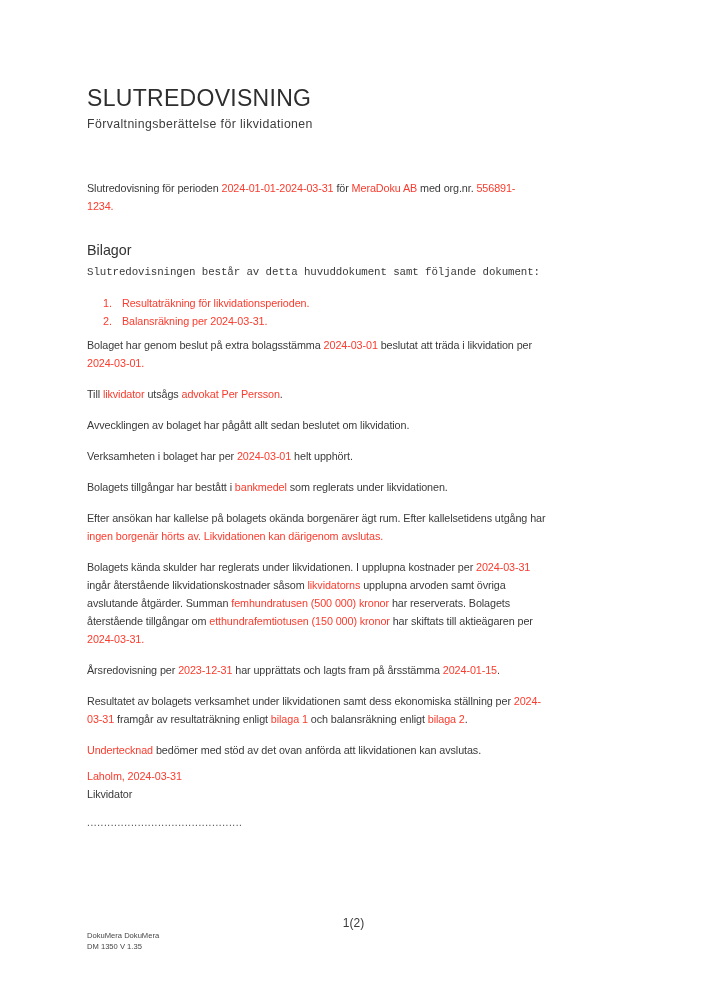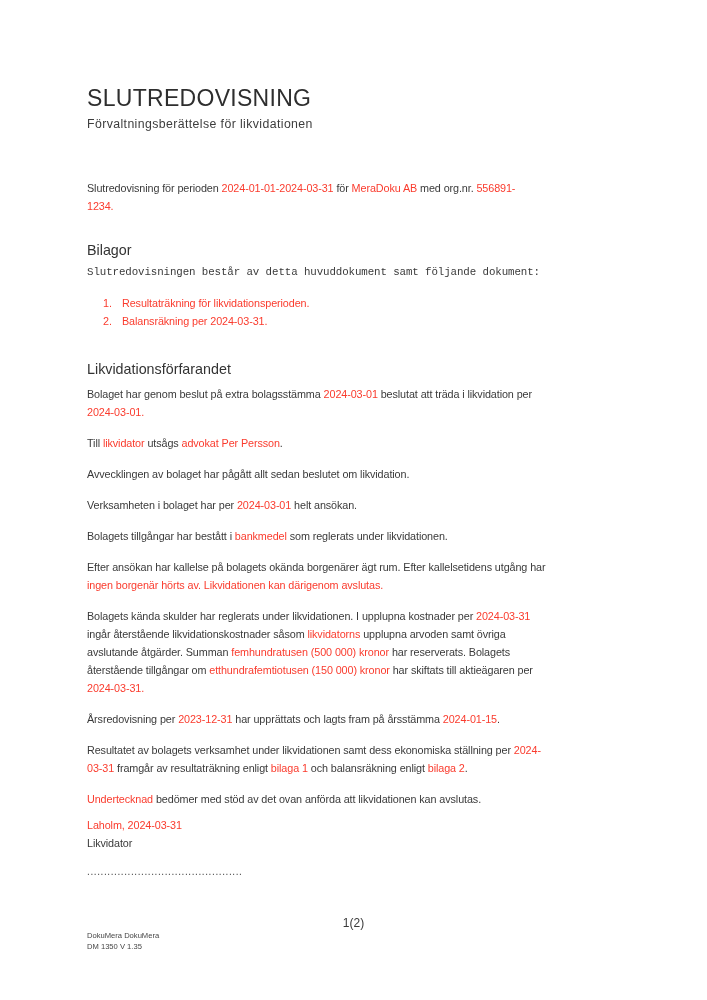--- a/index.html
+++ b/index.html
@@ -111,26 +111,25 @@
         <div class="li-row">
           <span class="li-num red">1.</span>
           <span class="red">Resultaträkning för likvidationsperioden.</span>
         </div>
         <div class="li-row">
           <span class="li-num red">2.</span>
           <span class="red">Balansräkning per 2024-03-31.</span>
         </div>
       </div>
 
-    <h2 class="h2" id="h-forf">Likvidationsförfarandet</h2>
 
     <p class="para" id="p0"><span>Bolaget har genom beslut på extra bolagsstämma </span><span class="red">2024-03-01</span><span> beslutat att träda i likvidation per</span><br><span class="red">2024-03-01.</span></p>
     <p class="para"><span>Till </span><span class="red">likvidator</span><span> utsågs </span><span class="red">advokat Per Persson</span><span>.</span></p>
     <p class="para"><span>Avvecklingen av bolaget har pågått allt sedan beslutet om likvidation.</span></p>
-    <p class="para"><span>Verksamheten i bolaget har per </span><span class="red">2024-03-01</span><span> helt ansökan.</span></p>
+    <p class="para"><span>Verksamheten i bolaget har per </span><span class="red">2024-03-01</span><span> helt upphört.</span></p>
     <p class="para"><span>Bolagets tillgångar har bestått i </span><span class="red">bankmedel</span><span> som reglerats under likvidationen.</span></p>
     <p class="para"><span>Efter ansökan har kallelse på bolagets okända borgenärer ägt rum. Efter kallelsetidens utgång har</span><br><span class="red">ingen borgenär hörts av. Likvidationen kan därigenom avslutas.</span></p>
     <p class="para"><span>Bolagets kända skulder har reglerats under likvidationen. I upplupna kostnader per </span><span class="red">2024-03-31</span><br><span>ingår återstående likvidationskostnader såsom </span><span class="red">likvidatorns</span><span> upplupna arvoden samt övriga</span><br><span>avslutande åtgärder. Summan </span><span class="red">femhundratusen (500 000) kronor</span><span> har reserverats. Bolagets</span><br><span>återstående tillgångar om </span><span class="red">etthundrafemtiotusen (150 000) kronor</span><span> har skiftats till aktieägaren per</span><br><span class="red">2024-03-31.</span></p>
     <p class="para"><span>Årsredovisning per </span><span class="red">2023-12-31</span><span> har upprättats och lagts fram på årsstämma </span><span class="red">2024-01-15</span><span>.</span></p>
     <p class="para"><span>Resultatet av bolagets verksamhet under likvidationen samt dess ekonomiska ställning per </span><span class="red">2024-</span><br><span class="red">03-31</span><span> framgår av resultaträkning enligt </span><span class="red">bilaga 1</span><span> och balansräkning enligt </span><span class="red">bilaga 2</span><span>.</span></p>
     <p class="para"><span class="red">Undertecknad</span><span> bedömer med stöd av det ovan anförda att likvidationen kan avslutas.</span></p>
 
     <div class="para sig-block">
       <div class="sig-place red">Laholm, 2024-03-31</div>
       <div class="sig-role">Likvidator</div>

